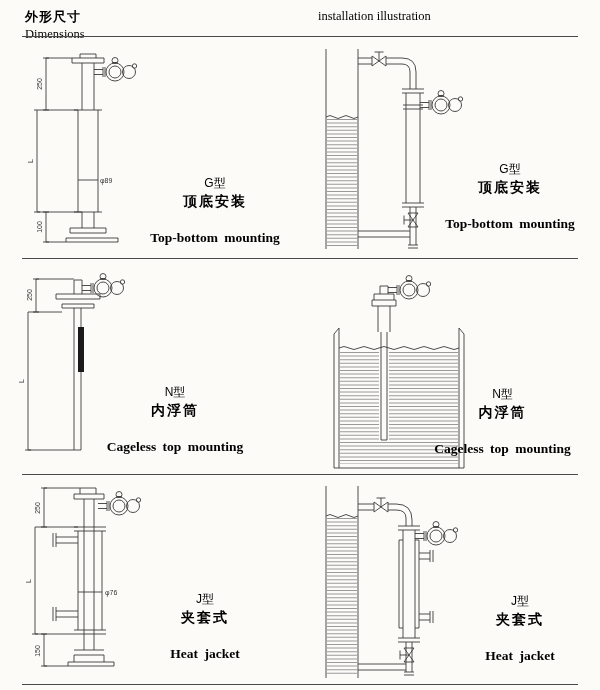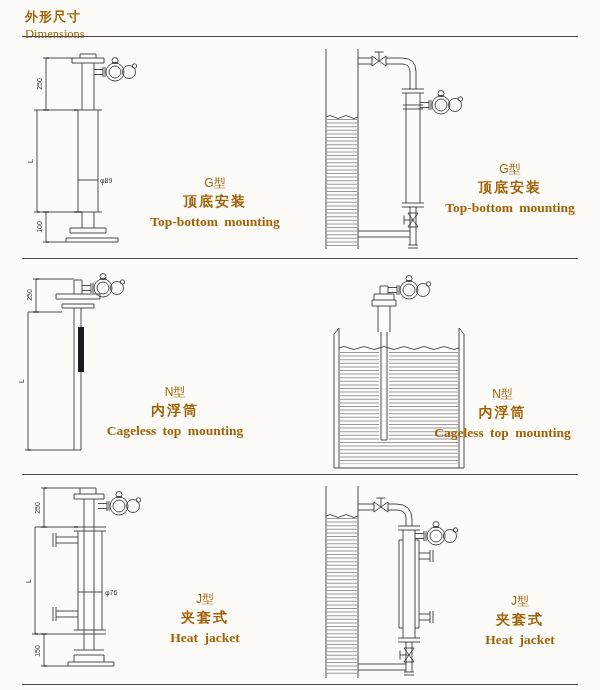--- a/index.html
+++ b/index.html
@@ -1,25 +1,25 @@
 <!DOCTYPE html>
 <html><head>
 <meta charset="utf-8">
 <style>
   html,body{margin:0;padding:0;background:#fcfbf8;}
   .page{position:relative;width:572px;height:690px;background:#fcfbf8;overflow:hidden;
-        font-family:"Liberation Sans",sans-serif;color:#a16207;padding-left:16px;}
+        font-family:"Liberation Sans",sans-serif;color:#000000;padding-left:16px;}
   .rule{position:absolute;left:22px;width:556px;height:0;border-top:1px solid #4a4a4a;}
   .col-header{position:absolute;}
   .hdr-cn{font-weight:bold;font-size:13px;letter-spacing:1px;}
   .hdr-en{font-family:"Liberation Serif",serif;font-size:12.5px;margin-top:1px;text-align:right;}
   .labels{position:absolute;text-align:center;line-height:1.25;}
   .type{font-family:Liberation Sans, sans-serif;font-size:12px;}
   .cn{font-weight:bold;font-size:14px;letter-spacing:2px;margin-top:2px;}
-  .en{font-family:"Liberation Serif",serif;font-weight:bold;font-size:13.5px;word-spacing:3px;margin-top:3px;}
+  .en{font-family:"Liberation Serif",serif;font-weight:bold;font-size:13.5px;word-spacing:3px;margin-top:19px;}
   svg.draw{position:absolute;overflow:visible;}
   svg.draw text{fill:#333;stroke:none;font-family:"Liberation Sans",sans-serif;font-size:7px;}
   .fill{fill:#1a1a1a;stroke:none;}
 </style>
 </head>
 <body>
 
 <svg width="0" height="0" style="position:absolute" aria-hidden="true">
   <defs>
     <g id="xmit">
@@ -40,20 +40,21 @@
   </defs>
 </svg>
 
 <div class="page">
 
   <div class="col-header" style="left:25px;top:8px">
     <div class="hdr-cn">外形尺寸</div>
     <div class="hdr-en">Dimensions</div>
   </div>
   <div class="col-header" style="left:318px;top:8px">
+    <div class="hdr-en">installation illustration</div>
   </div>
 
   <div class="rule" style="top:36px"></div>
   <div class="rule" style="top:258px"></div>
   <div class="rule" style="top:474px"></div>
   <div class="rule" style="top:684px"></div>
 
   <svg class="draw" style="left:30px;top:50px" width="135" height="200" viewBox="0 0 135 200" stroke="#3a3a3a" fill="none" stroke-width="0.9">
     <g>
       <path d="M16,8 H42 M13,8 H19 M16,8 V60 M13,60 H19"></path>

